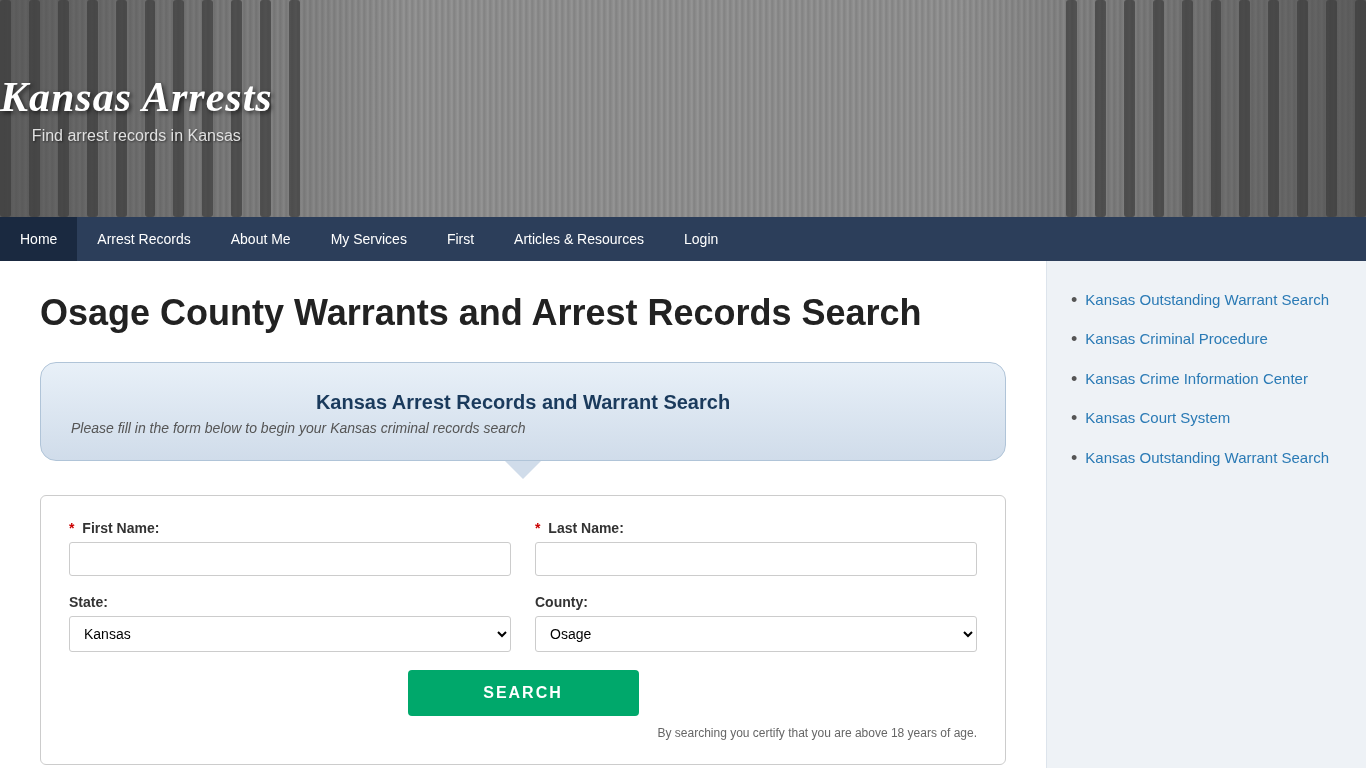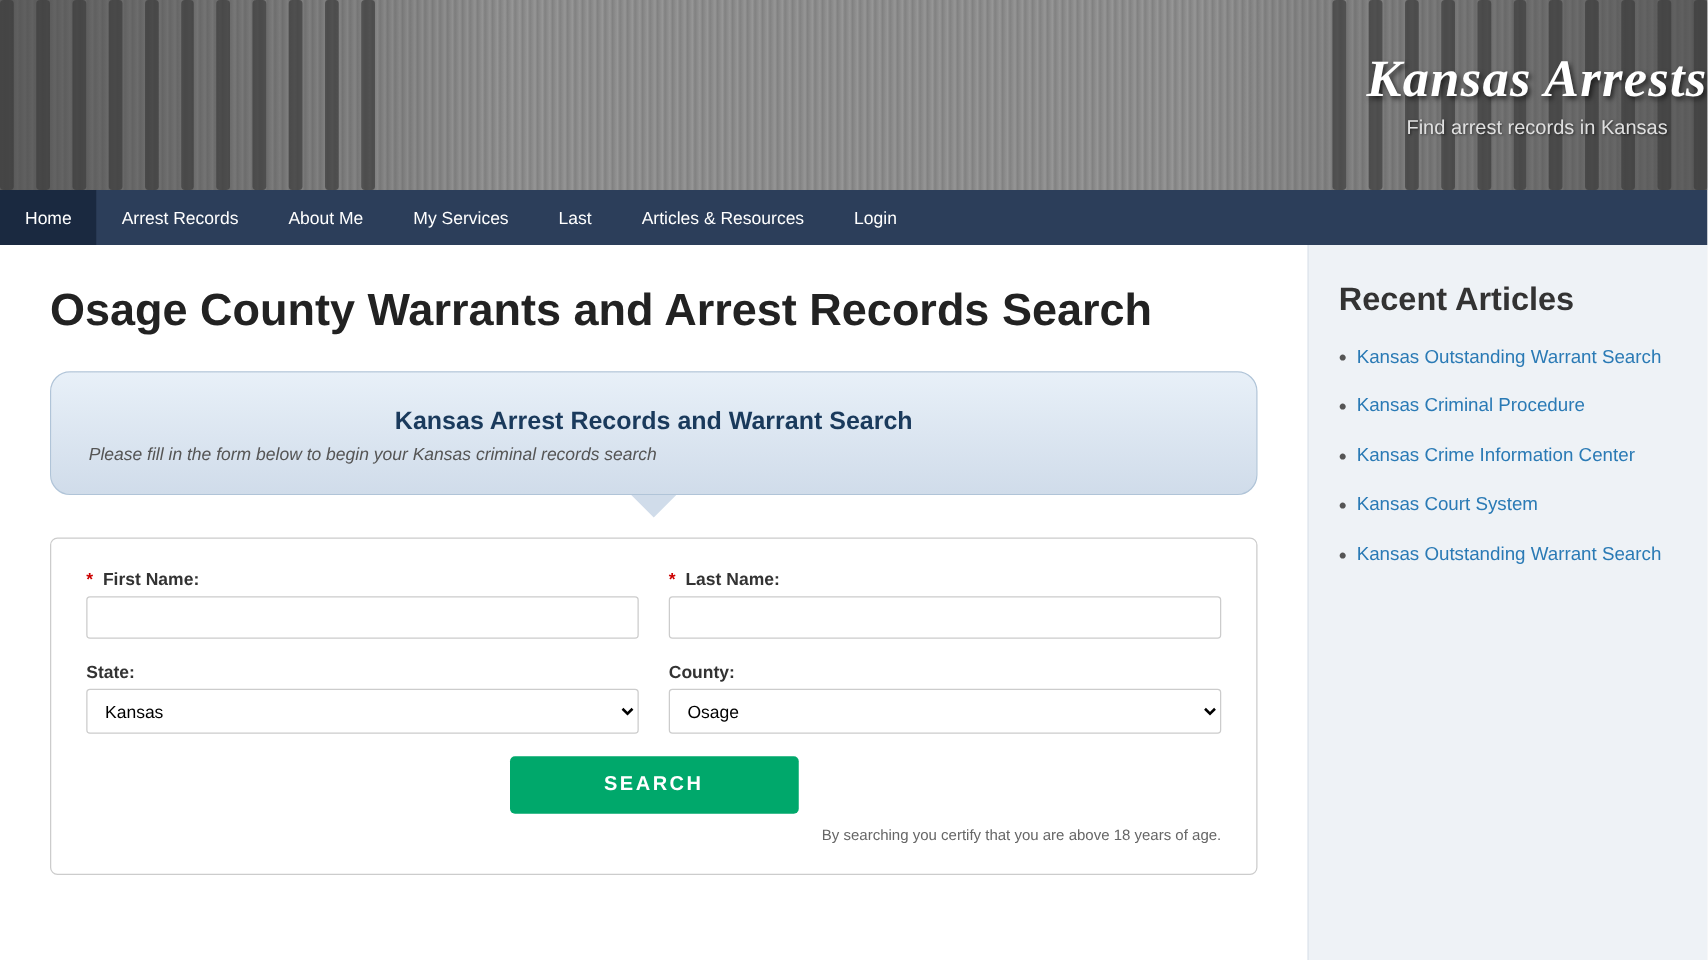--- a/index.html
+++ b/index.html
@@ -1,26 +1,26 @@
 <!DOCTYPE html>
 <html><head>
   <meta charset="utf-8">
   <style>
     * { margin: 0; padding: 0; box-sizing: border-box; }
     body { font-family: Arial, sans-serif; background: #f0f0f0; width: 1366px; }
 
     
     .hero {
       width: 100%;
-      height: 152px;
+      height: 217px;
       background: #888;
       position: relative;
       overflow: hidden;
       display: flex;
-      align-items: flex-end;
+      align-items: flex-start;
       justify-content: center;
       flex-direction: column;
     }
     .hero-bg {
       position: absolute;
       inset: 0;
       background: linear-gradient(to right,
         rgba(80,80,80,0.85) 0%,
         rgba(120,120,120,0.4) 30%,
         rgba(120,120,120,0.4) 70%,
@@ -291,21 +291,21 @@
     <li>
       <a href="#">Arrest Records</a>
     </li>
     <li>
       <a href="#">About Me</a>
     </li>
     <li>
       <a href="#">My Services</a>
     </li>
     <li>
-      <a href="#">Last</a>
+      <a href="#">First</a>
     </li>
     <li>
       <a href="#">Articles &amp; Resources</a>
     </li>
     <li>
       <a href="#">Login</a>
     </li>
   </ul>
 </nav>
 
@@ -350,21 +350,20 @@
             <option>Osage</option>
           </select>
         </div>
       </div>
       <button class="search-btn">SEARCH</button>
       <p class="form-disclaimer">By searching you certify that you are above 18 years of age.</p>
     </div>
   </main>
 
   <aside class="sidebar">
-    <h3 class="sidebar-title">Recent Articles</h3>
     <ul class="sidebar-list">
       <li>
         <span class="bullet-dot">•</span>
         <a href="#">Kansas Outstanding Warrant Search</a>
       </li>
       <li>
         <span class="bullet-dot">•</span>
         <a href="#">Kansas Criminal Procedure</a>
       </li>
       <li>

